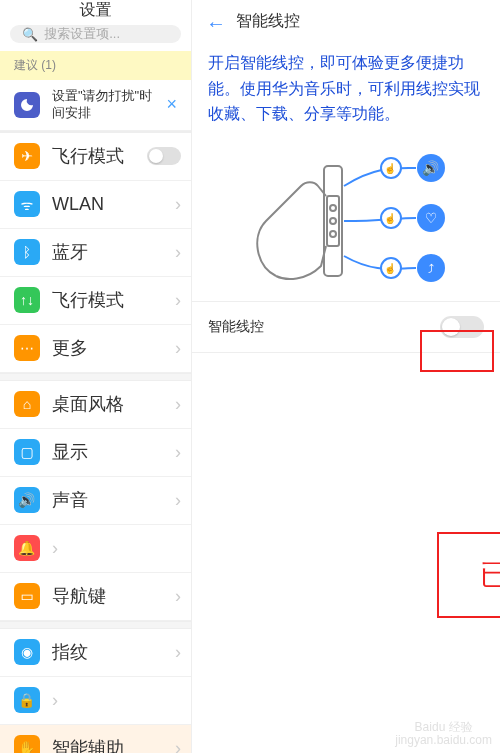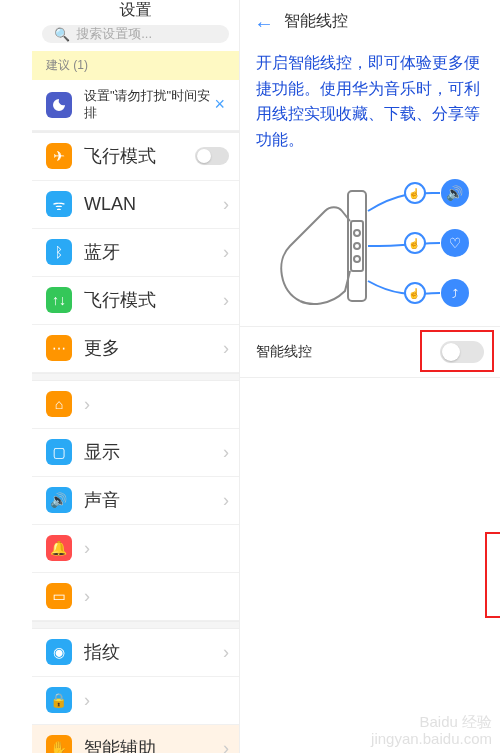--- a/index.html
+++ b/index.html
@@ -3,21 +3,21 @@
 <meta charset="utf-8">
 <style>
   * { margin: 0; padding: 0; box-sizing: border-box; }
   body {
     width: 500px; height: 753px;
     font-family: "PingFang SC", "Microsoft YaHei", sans-serif;
     background: #fff; position: relative; overflow: hidden;
     font-size: 14px; color: #333;
   }
   .container { display: flex; width: 100%; height: 100%; }
-  .left-pane { width: 224px; border-right: 1px solid #eee; display: flex; flex-direction: column; margin-left: 32px; }
+  .left-pane { width: 192px; border-right: 1px solid #eee; display: flex; flex-direction: column; }
   .right-pane { flex: 1; display: flex; flex-direction: column; position: relative; }
 
   
   .title-bar { height: 42px; display: flex; align-items: center; justify-content: center; font-size: 16px; font-weight: 500; color: #333; }
   .search-bar {
     margin: 4px 10px 8px; background: #f0f0f0; border-radius: 18px;
     height: 32px; display: flex; align-items: center; padding: 0 12px;
     color: #aaa; font-size: 13px;
   }
   .section-label { padding: 6px 14px; font-size: 12px; color: #888; background: #fef9c3; }
@@ -83,22 +83,22 @@
   }
 
   
   .ill-circle { fill: #3b8bff; }
   .ill-line { stroke: #3b8bff; stroke-width: 2; fill: none; }
   .ill-outline { stroke: #888; stroke-width: 2; fill: none; }
   .ill-small { fill: #fff; stroke:#3b8bff; stroke-width:2; }
 
   
   .watermark {
-    position:absolute; right:8px; bottom:6px; font-size:15px; color:#ccc;
-    text-align:right; line-height:1.1; opacity:0.6;margin-top:40px;
+    position:absolute; right:8px; bottom:6px; font-size:12px; color:#ccc;
+    text-align:center; line-height:1.1; opacity:0.6;margin-top:40px;
   }
 </style>
 </head>
 <body>
 
 <div class="container">
 
   <div class="left-pane">
     <div class="title-bar">设置</div>
     <div class="search-bar">
@@ -141,38 +141,40 @@
           <span class="chevron">›</span>
         </div>
         <div class="list-item">
           <div class="item-icon" style="background: rgb(255, 149, 0);">⋯</div>
           <div class="item-label">更多</div>
           <span class="chevron">›</span>
         </div>
         <div class="gap"></div>
         <div class="list-item">
           <div class="item-icon" style="background: rgb(255, 149, 0);">⌂</div>
+          <div class="item-label">桌面风格</div>
           <span class="chevron">›</span>
         </div>
         <div class="list-item">
           <div class="item-icon" style="background: rgb(42, 169, 245);">▢</div>
           <div class="item-label">显示</div>
           <span class="chevron">›</span>
         </div>
         <div class="list-item">
           <div class="item-icon" style="background: rgb(42, 169, 245);">🔊</div>
           <div class="item-label">声音</div>
           <span class="chevron">›</span>
         </div>
         <div class="list-item">
           <div class="item-icon" style="background: rgb(255, 77, 77);">🔔</div>
           <span class="chevron">›</span>
         </div>
         <div class="list-item">
           <div class="item-icon" style="background: rgb(255, 149, 0);">▭</div>
+          <div class="item-label">导航键</div>
           <span class="chevron">›</span>
         </div>
         <div class="gap"></div>
         <div class="list-item">
           <div class="item-icon" style="background: rgb(42, 169, 245);">◉</div>
           <div class="item-label">指纹</div>
           <span class="chevron">›</span>
         </div>
         <div class="list-item">
           <div class="item-icon" style="background: rgb(42, 169, 245);">🔒</div>

